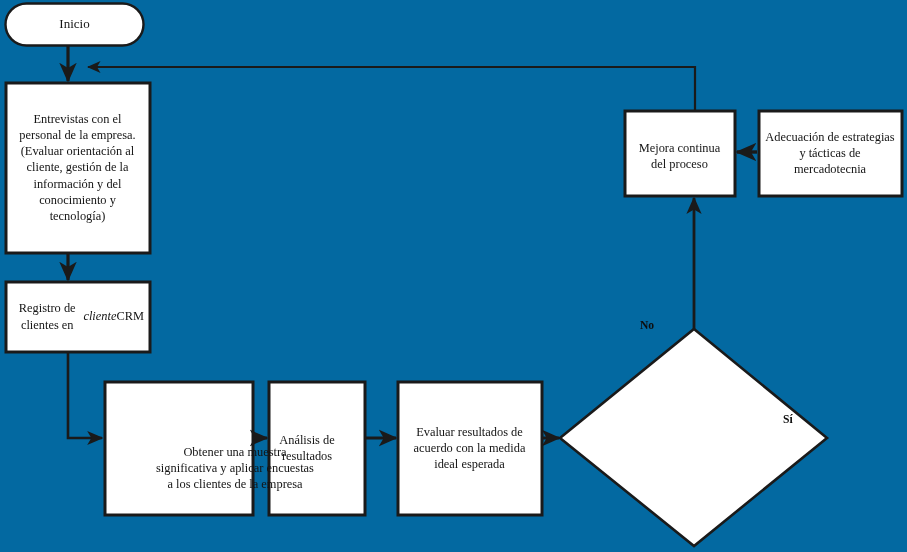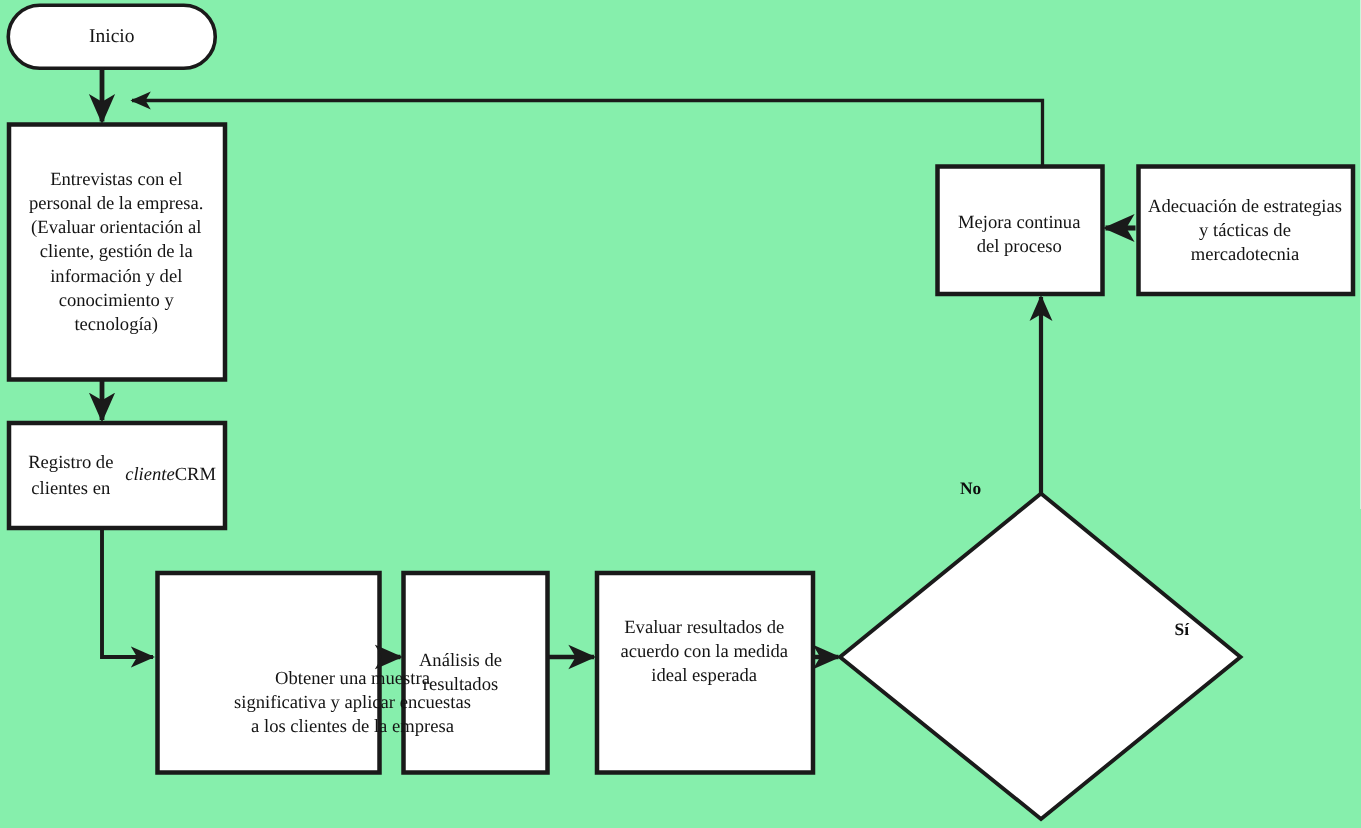--- a/index.html
+++ b/index.html
@@ -4,21 +4,21 @@
 <style>
   html, body {
     margin: 0;
     padding: 0;
     background: #ffffff;
   }
   #canvas {
     position: relative;
     width: 907px;
     height: 552px;
-    background: #86efac;
+    background: #0369a1;
     overflow: hidden;
     font-family: "Liberation Serif", "DejaVu Serif", serif;
   }
   #flow-svg {
     position: absolute;
     left: 0;
     top: 0;
     width: 907px;
     height: 552px;
   }
@@ -104,21 +104,21 @@
   <div class="node-label" style="left:5px; top:281px; width:145px; height:71px;border-radius:26px;">
       <span>Registro de clientes en </span>
       <span class="ital">cliente</span>
       <span> CRM</span>
     </div>
 
   <div class="node-label" style="left:104px; top:401px; width:174px; height:134px;margin-left:44px;">Obtener una muestra significativa y aplicar encuestas a los clientes de la empresa</div>
 
   <div class="node-label" style="left:268px; top:381px; width:78px; height:134px;">Análisis de resultados</div>
 
-  <div class="node-label" style="left:397px; top:367px; width:145px; height:134px;">Evaluar resultados de acuerdo con la medida ideal esperada</div>
+  <div class="node-label" style="left:397px; top:381px; width:145px; height:134px;">Evaluar resultados de acuerdo con la medida ideal esperada</div>
 
 
   <div class="node-label" style="left:624px; top:110px; width:111px; height:92px;">Mejora continua del proceso</div>
 
   <div class="node-label" style="left:758px; top:110px; width:144px; height:86px;border-radius:24px;">Adecuación de estrategias y tácticas de mercadotecnia</div>
 
   <div class="edge-label" style="left:640px; top:271px;">No</div>
 
   <div class="edge-label" style="left:783px; top:365px;">Sí</div>
 

